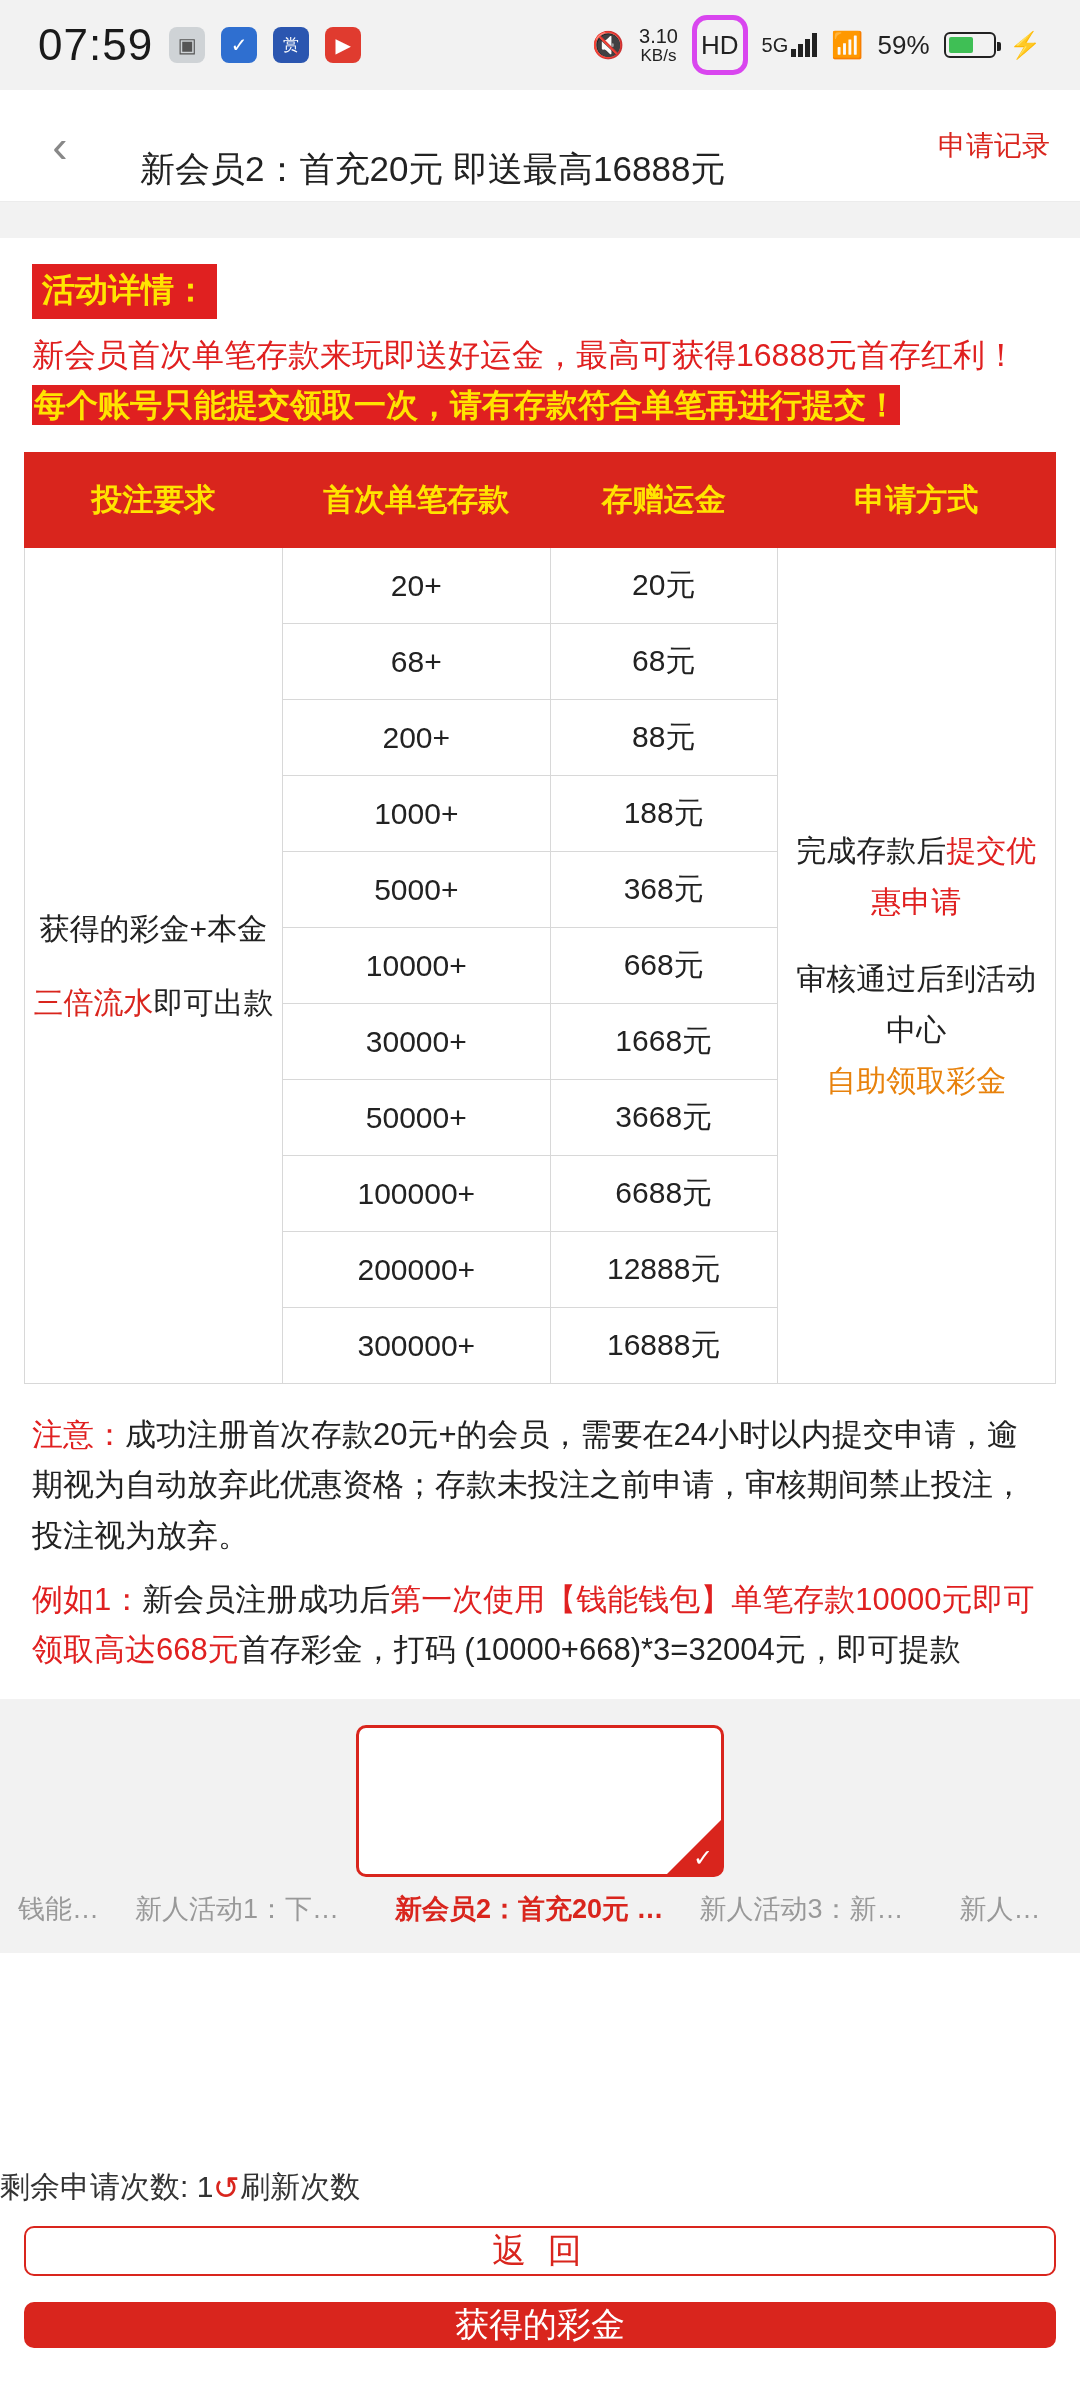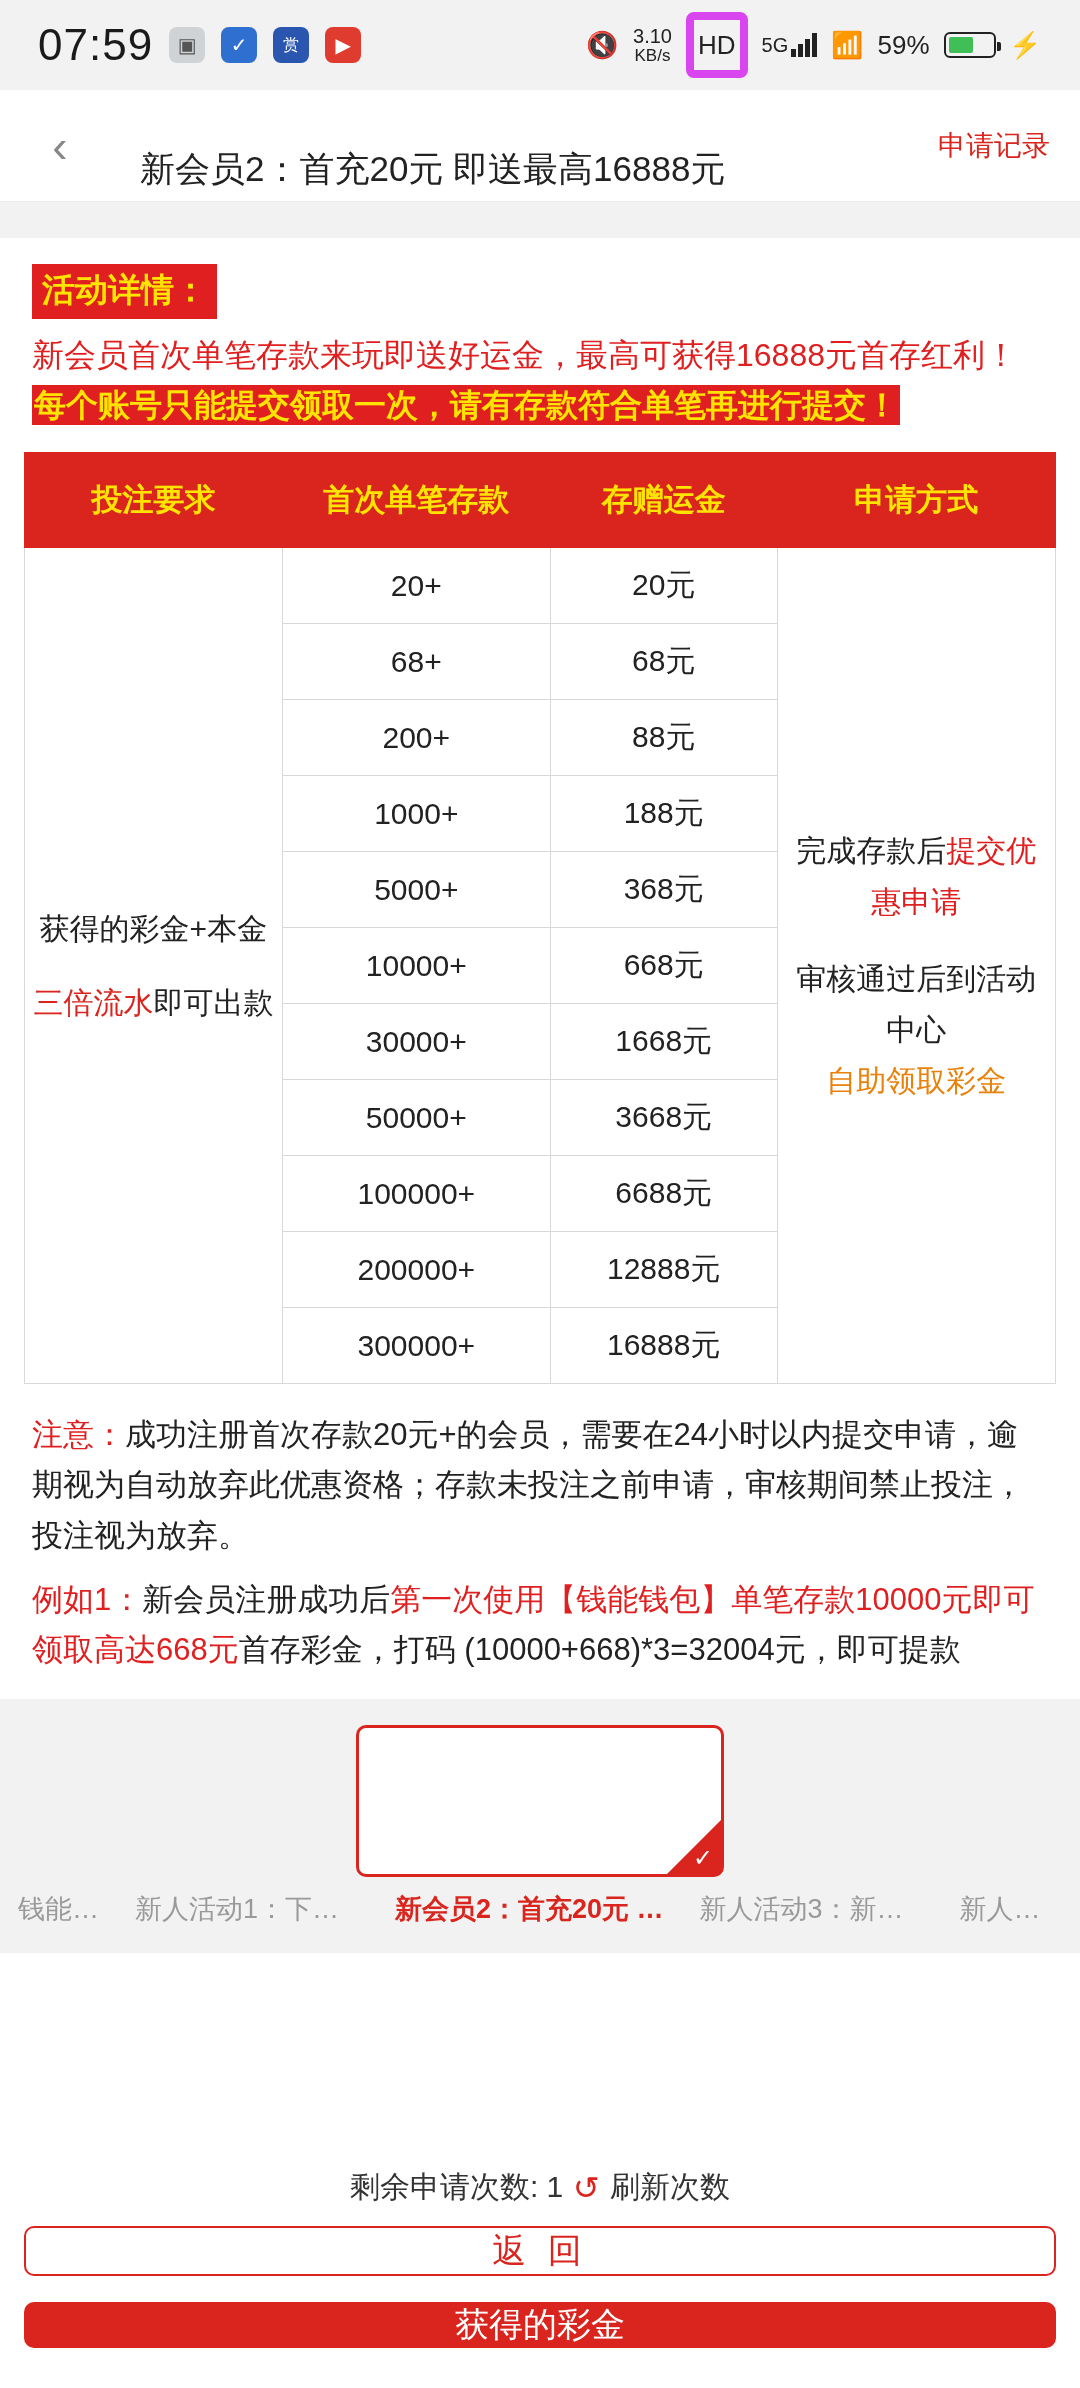--- a/index.html
+++ b/index.html
@@ -31,21 +31,21 @@
   .ic-check  { background: #2f6fd0; }
   .ic-pay    { background: #2b56b0; font-size: 16px; }
   .ic-play   { background: #e03b2f; }
 
   .sb-right { display: flex; align-items: center; gap: 14px; }
   .sb-right span { font-size: 26px; color: #222; }
   .sb-kbs { display: flex; flex-direction: column; align-items: center; line-height: 1.05; }
   .sb-kbs b { font-size: 20px; font-weight: 400; }
   .sb-kbs i { font-size: 17px; font-style: normal; }
   .sb-hd {
-    border: 8px solid #d946ef; border-radius: 8px; font-size: 17px;
+    border: 5px solid #d946ef; border-radius: 15px; font-size: 17px;
     padding: 12px 4px; line-height: 1;
   }
   .sb-5g { display: flex; align-items: flex-end; gap: 3px; }
   .sb-5g b { font-size: 20px; font-weight: 400; }
   .bars { display: flex; align-items: flex-end; gap: 2px; height: 24px; }
   .bars i { width: 5px; background: #222; display: block; }
   .bars i:nth-child(1){height:8px}
   .bars i:nth-child(2){height:13px}
   .bars i:nth-child(3){height:18px}
   .bars i:nth-child(4){height:24px}
@@ -188,22 +188,22 @@
   }
   .tab.active { color: #d9251d; font-weight: bold; max-width: 320px; }
   .tab.edge { max-width: 120px; }
 
   
   .footer {
     position: absolute; left: 0; right: 0; bottom: 0;
     background: #fff;
   }
   .remain {
-    display: flex; align-items: center; justify-content: center;
-    gap: 10px; font-size: 30px; color: #333;
+    display: flex; align-items: center; 
+    font-size: 30px; color: #333;
     padding: 22px 0 18px;
   }
   .refresh-icon {
     display:inline-block; color:#d9251d; font-size: 32px; line-height:1;
     transform: scaleX(-1);
   }
   .refresh-label { color:#333; }
   .btnrow { display: flex; gap: 26px; padding: 0 24px 40px; flex-direction: column; }
   .btn {
     flex: 1; height: 112px; border-radius: 10px;

